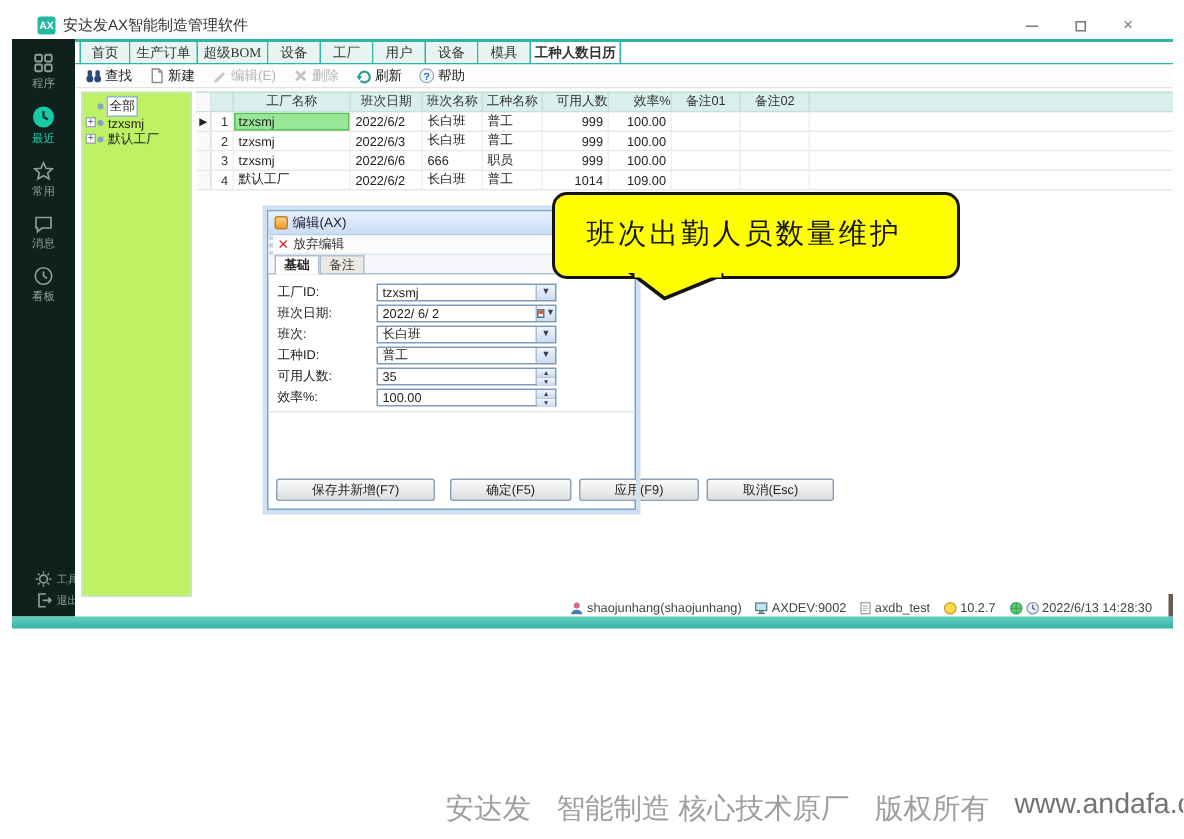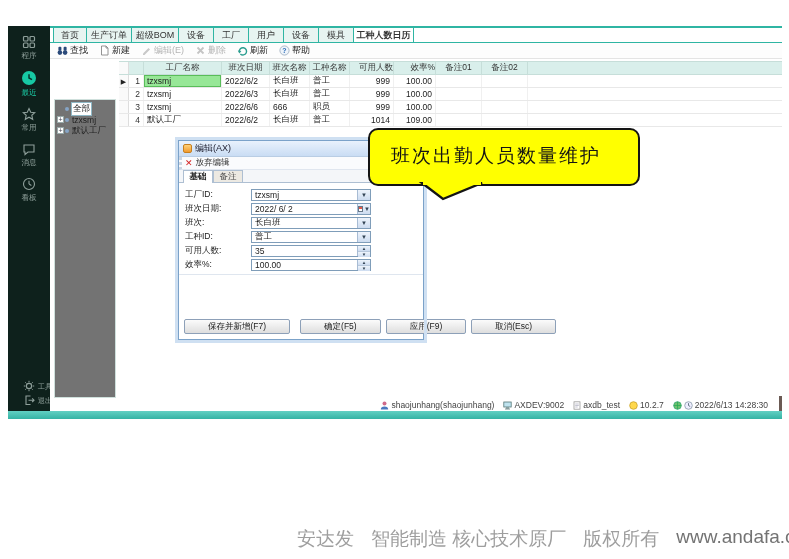--- a/index.html
+++ b/index.html
@@ -26,38 +26,38 @@
   .sb-item{margin-top:9px;display:flex;flex-direction:column;align-items:center;cursor:pointer;}
   .sb-item .lbl{font-size:8px;color:#8fa09b;margin-top:1px;transform:scale(.95);}
   .sb-item.active .lbl{color:#1bd3ab;}
   .sb-bottom{margin-top:auto;width:100%;padding:0 2px 4px 3px;margin-left:24px;}
   .sb-brow{display:flex;align-items:center;gap:2px;height:14px;cursor:pointer;}
   .sb-brow .lbl{font-size:8px;color:#8fa09b;white-space:nowrap;transform:scale(.9);}
 
   
   .main{flex:1;display:flex;flex-direction:column;min-width:0;position:relative;}
 
-  .tabrow1{height:17px;border-top:2px solid #2fb5a3;border-bottom:1px solid #2fb5a3;display:flex;background:#fff;}
+  .tabrow1{height:17px;border-top:2px solid #2fb5a3;border-bottom:1px solid #2fb5a3;display:flex;background:#fff;font-family:Liberation Serif, serif;}
   .mtab{height:100%;display:flex;align-items:center;justify-content:center;font-size:9px;color:#333;
         background:#e7f4f1;border-right:1px solid #2fb5a3;cursor:pointer;white-space:nowrap;overflow:hidden;}
   .mtab:first-child{border-left:1px solid #2fb5a3;margin-left:3px;}
   .mtab.active{background:#fff;font-weight:bold;}
 
   .tabrow2{height:15px;background:#d9efeb;display:flex;align-items:stretch;padding-left:5px;}
   .stab{width:45px;display:flex;align-items:center;justify-content:center;font-size:9px;color:#333;cursor:pointer;}
   .stab.active{background:#fff;border:1px solid #bcd8d2;border-bottom:none;font-weight:bold;}
 
   .toolbar{height:16px;display:flex;align-items:center;gap:11px;padding-left:7px;border-bottom:1px solid #e4e4e4;background:#fdfdfd;}
   .tbtn{display:flex;align-items:center;gap:2px;font-size:9px;color:#222;cursor:pointer;white-space:nowrap;}
   .tbtn.disabled{color:#b5b5b5;cursor:default;}
 
   .content{flex:1;display:flex;padding:2px 0 0 4px;min-height:0;background:#fff;}
 
   
-  .tree{width:62px;flex:none;border:1px solid #cfe0dc;background:#737373;padding:3px 1px 0 2px;font-size:8.5px;margin-top:38px;}
+  .tree{width:74px;flex:none;border:1px solid #cfe0dc;background:#bef264;padding:3px 1px 0 2px;font-size:8.5px;}
   .tnode{display:flex;align-items:center;height:11px;white-space:nowrap;cursor:pointer;color:#222;}
   .texp{width:7px;height:7px;border:1px solid #9aa;background:#fff;font-size:7px;line-height:5px;text-align:center;
         color:#445;margin-right:1px;flex:none;}
   .texp.none{border:none;background:transparent;}
   .tdot{width:4px;height:4px;border-radius:50%;background:#86a4c6;margin-right:2px;flex:none;}
   .tnode .tl{padding:0 1px;}
   .tnode.sel .tl{border:1px solid #8fb8c6;background:#fff;}
 
   
   .grid{flex:1;margin-left:3px;min-width:0;font-size:8.5px;}
@@ -132,20 +132,33 @@
 
   svg{display:block;}
 </style>
 </head>
 <body>
 
 <div class="stage">
 
   <div class="window">
 
+    <div class="titlebar">
+      <span class="app-badge">AX</span>
+      <span class="wtitle">安达发AX智能制造管理软件</span>
+      <div class="win-controls">
+        <span class="wc wc-min">
+            <i></i>
+          </span>
+        <span class="wc wc-max">
+            <i></i>
+          </span>
+        <span class="wc wc-close">×</span>
+      </div>
+    </div>
 
     <div class="winbody">
 
       <div class="sidebar">
         <div class="sb-item">
           <span>
             <svg width="14" height="14">
                 <g fill="none" stroke="#8fa09b" stroke-width="1.2">
               <rect x="1.5" y="1.5" width="4.5" height="4.5" rx="1"></rect>
                   <rect x="8" y="1.5" width="4.5" height="4.5" rx="1"></rect>

